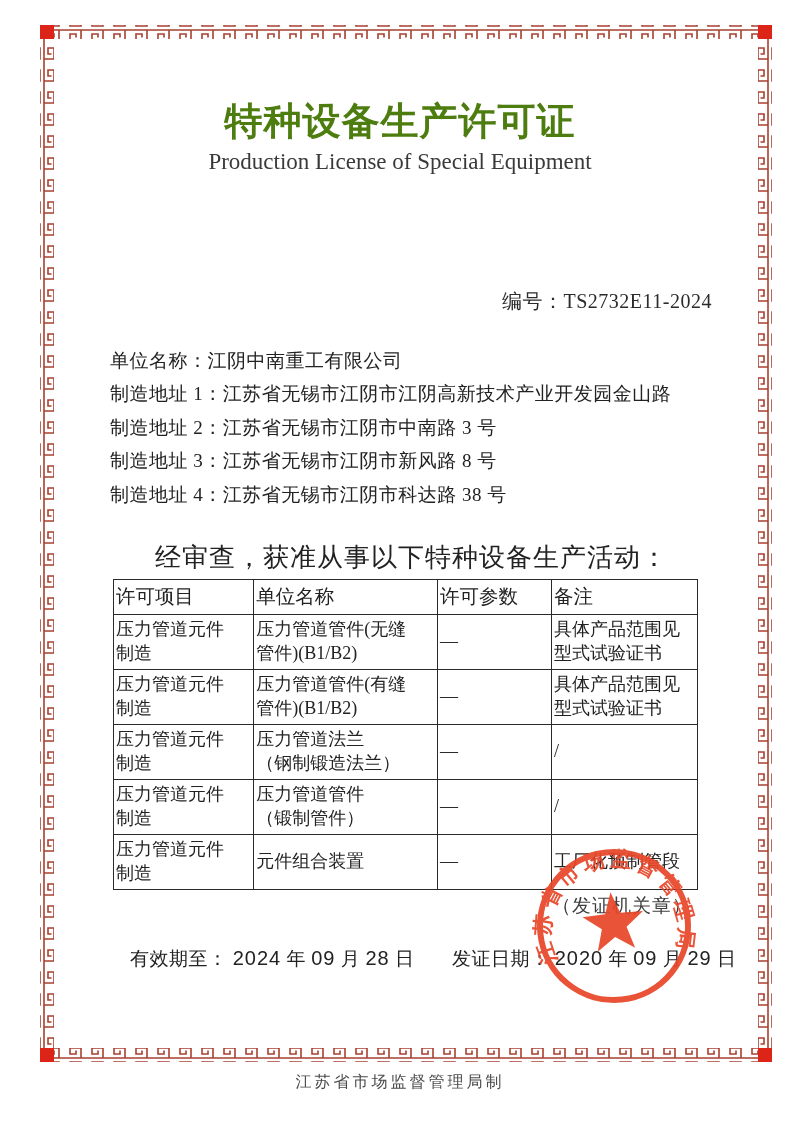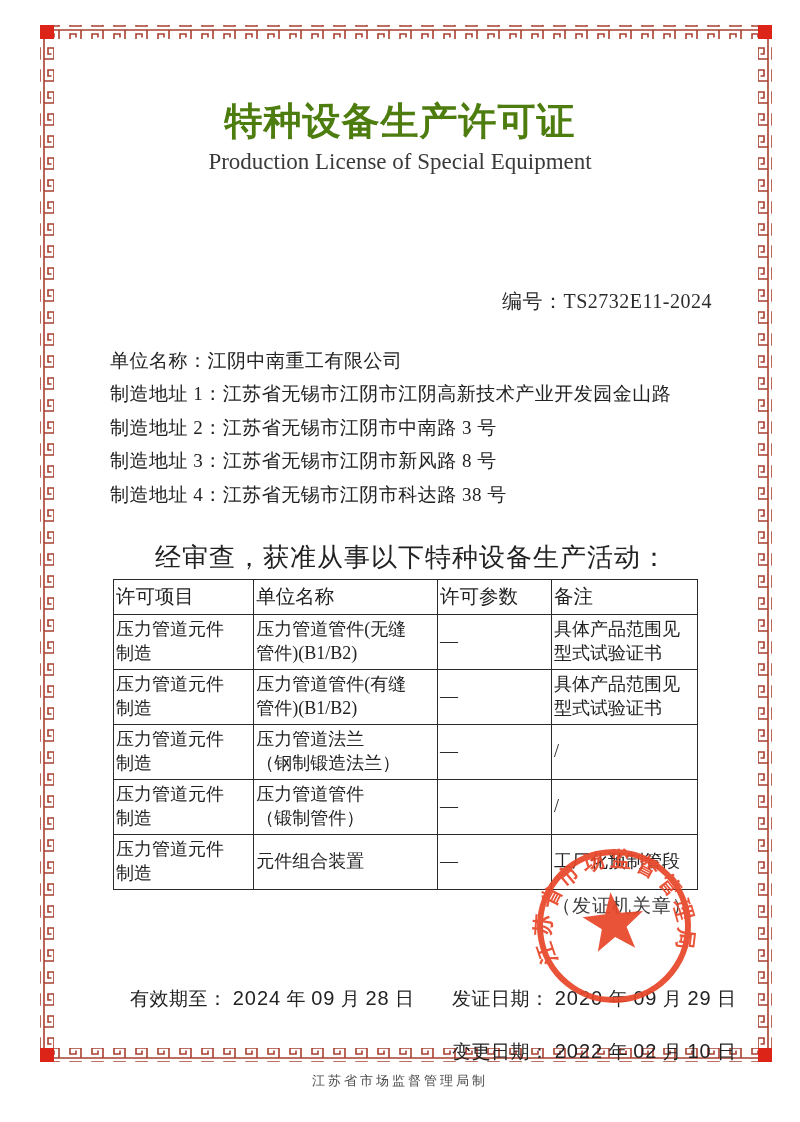--- a/index.html
+++ b/index.html
@@ -38,27 +38,27 @@
     font-size:18px;line-height:1.32;
     padding:2px 2px;
     white-space:pre-line;
     font-weight:normal;
   }
   .lic-table th{font-size:19.5px;height:30px;}
   .lic-table td{height:50px;}
   
   .issuer-line{position:absolute;left:130px;top:896px;font-size:19.5px;letter-spacing:1px;z-index:2;}
   .seal-note{position:absolute;left:552px;top:893px;font-size:19px;color:#3c3c3c;letter-spacing:1px;z-index:1;}
-  .date-line{position:absolute;font-size:19px;letter-spacing:.5px;z-index:2;white-space:nowrap;margin-top:40px;}
+  .date-line{position:absolute;font-size:19px;letter-spacing:.5px;z-index:2;white-space:nowrap;}
   .date-valid{left:130px;top:946px;}
   .date-issue{left:452px;top:946px;}
   .date-change{left:452px;top:999px;}
   .date-line .num{font-family:"Liberation Sans","DejaVu Sans",sans-serif;font-size:20px;letter-spacing:1px;}
   .maker{position:absolute;left:0;top:1072px;width:800px;text-align:center;
-    font-size:13px;color:#4a4a4a;letter-spacing:3px;z-index:2;}
+    font-size:16px;color:#4a4a4a;letter-spacing:3px;z-index:2;}
   
   .seal{position:absolute;left:523px;top:838px;z-index:5;transform:rotate(-6deg);opacity:.93;}
 </style>
 </head>
 <body>
 
 <div class="page">
 
   <svg class="frame-svg" width="800" height="1122" aria-hidden="true">
     <defs>
@@ -179,29 +179,20 @@
   </div>
   <div class="date-line date-issue">
     <span>发证日期：</span>
     <span class="num">2020</span>
     <span>年</span>
     <span class="num">09</span>
     <span>月</span>
     <span class="num">29</span>
     <span>日</span>
   </div>
-  <div class="date-line date-change">
-    <span>变更日期：</span>
-    <span class="num">2022</span>
-    <span>年</span>
-    <span class="num">02</span>
-    <span>月</span>
-    <span class="num">10</span>
-    <span>日</span>
-  </div>
 
   <svg class="seal" width="182" height="176" viewBox="0 0 182 176" aria-hidden="true">
     <circle cx="91" cy="88" r="74" fill="none" stroke="#e8472a" stroke-width="6"></circle>
     <polygon points="91,54 98.6,75.5 121.4,76.1 103.4,90 109.8,111.9 91,99 72.2,111.9 78.6,90 60.6,76.1 83.4,75.5" fill="#e8472a"></polygon>
     <defs>
       <path id="sealArc" d="M 32 118 A 64.5 64.5 0 1 1 150 118" fill="none"></path>
     </defs>
     <text font-size="21" font-weight="bold" fill="#e8472a" font-family="Liberation Serif, DejaVu Serif, serif">
       <textPath href="#sealArc" startOffset="2" textLength="252">江苏省市场监督管理局</textPath>
     </text>

